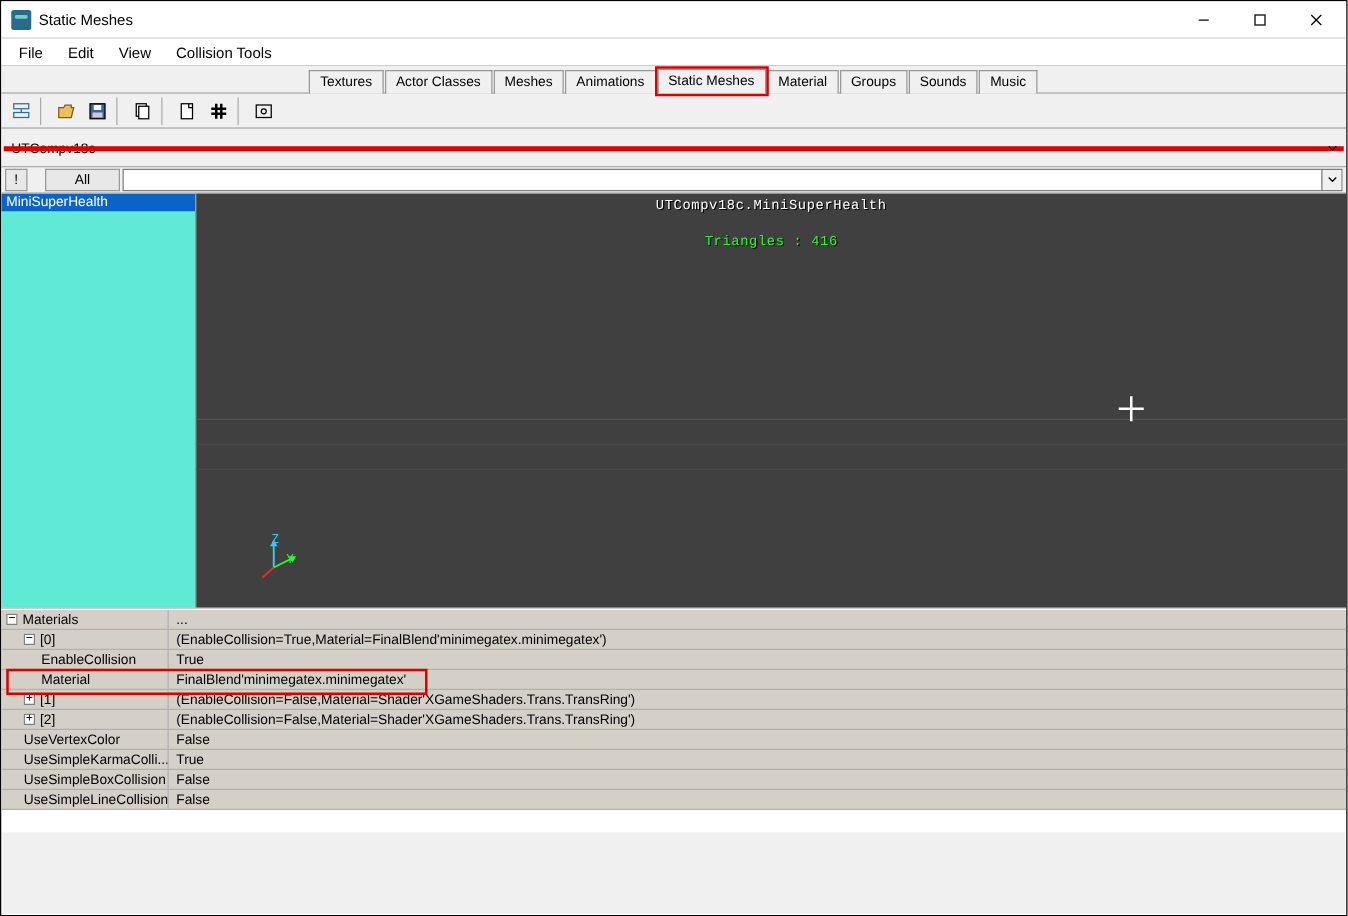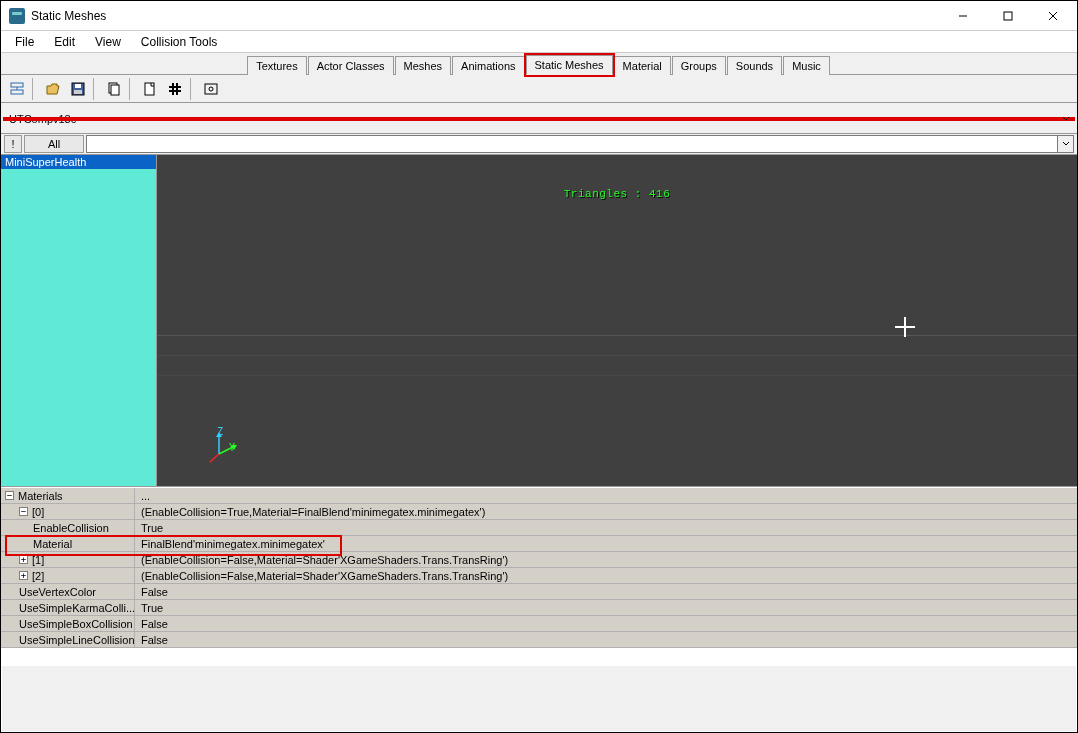--- a/index.html
+++ b/index.html
@@ -33,21 +33,21 @@
 
 .combobar { height: 22px; background: #f0f0f0; border-bottom: 1px solid #999; display: flex; align-items: stretch; padding: 15px 3px; }
 .combo { flex: 1; border: 1px solid #7a7a7a; background: #fff; display: flex; align-items: center; font-size: 11px; padding: 0 4px; position: relative; }
 .combo.highlighted { outline: 2px solid #d00; outline-offset: -1px; }
 .combo .dropbtn { position: absolute; right: 0; top: 0; bottom: 0; width: 16px; border-left: 1px solid #7a7a7a; display: flex; align-items: center; justify-content: center; background: #f0f0f0; }
 
 
 .filterbar { height: 21px; background: #f0f0f0; border-bottom: 1px solid #999; display: flex; align-items: stretch; padding: 1px 3px; gap: 2px; }
 .filterbar .fbtn { border: 1px solid #999; background: #e8e8e8; font-size: 11px; display: flex; align-items: center; justify-content: center; cursor: default; }
 .filterbar .fbtn.excl { width: 18px; }
-.filterbar .fbtn.all { width: 60px; }
+.filterbar .fbtn.all { width: 60px; margin-left: 12px; }
 .filterbar .groupcombo { flex: 1; border: 1px solid #7a7a7a; background: #fff; display: flex; align-items: center; position: relative; }
 .filterbar .groupcombo .dropbtn { position: absolute; right: 0; top: 0; bottom: 0; width: 16px; border-left: 1px solid #7a7a7a; display: flex; align-items: center; justify-content: center; background: #f0f0f0; }
 
 
 .mainsplit { display: flex; height: 332px; border-bottom: 1px solid #999; }
 .meshlist { width: 156px; background: #5eead4; border-right: 1px solid #999; overflow: auto; }
 .meshlist .item { font-size: 11px; padding: 1px 4px; cursor: default; }
 .meshlist .item.selected { background: #0a64c8; color: #fff; }
 
 .viewport { flex: 1; background: #404040; position: relative; overflow: hidden; }
@@ -194,20 +194,21 @@
         </svg>
       </div>
   </div>
 </div>
 
 <div class="mainsplit">
   <div class="meshlist">
     <div class="item selected">MiniSuperHealth</div>
   </div>
   <div class="viewport">
+    <div class="infoline info1">UTCompv18c.MiniSuperHealth</div>
     <div class="infoline info2">Triangles : 416</div>
     <div class="grid">
       <div class="gridline" style="top:-150px"></div>
       <div class="gridline" style="top:-130px;border-color:#4a4a4a"></div>
       <div class="gridline" style="top:-110px;border-color:#484848"></div>
     </div>
     <div class="cross">
       <svg width="24" height="24" viewBox="0 0 24 24">
           <line x1="12" y1="2" x2="12" y2="22" stroke="#fff" stroke-width="2"></line>
           <line x1="2" y1="12" x2="22" y2="12" stroke="#fff" stroke-width="2"></line>

